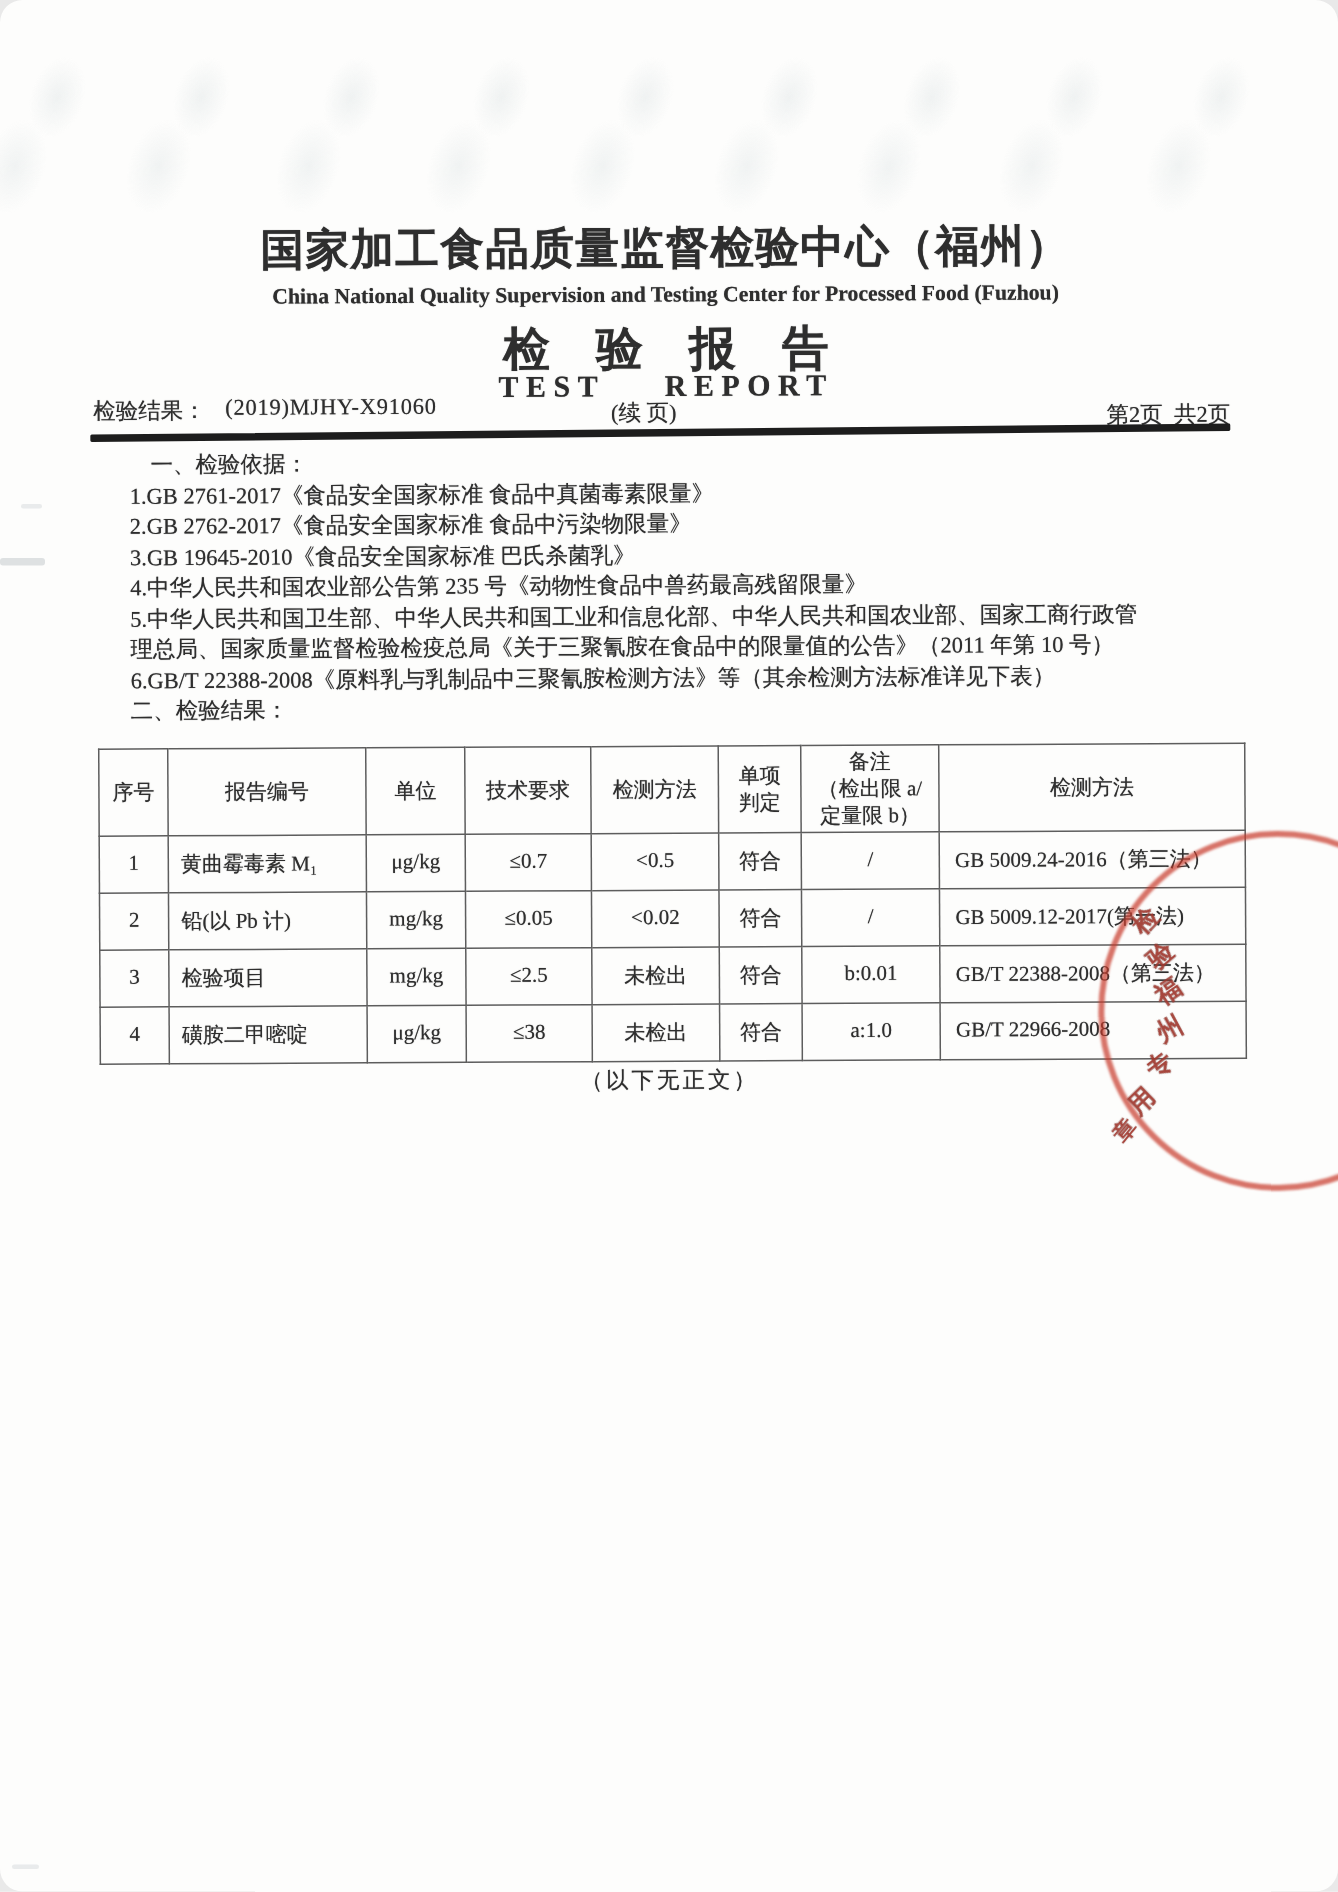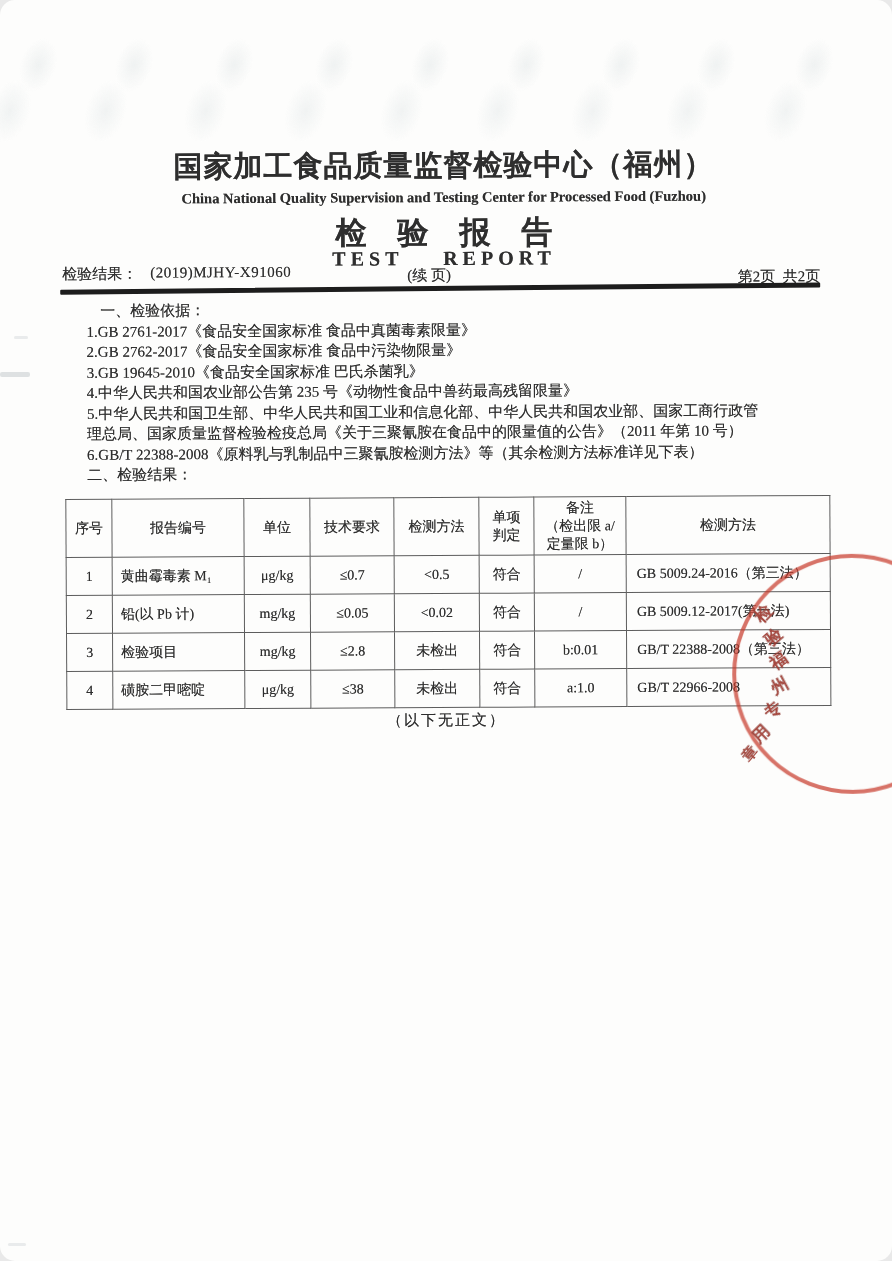--- a/index.html
+++ b/index.html
@@ -150,21 +150,21 @@
           <td>≤0.05</td>
           <td>&lt;0.02</td>
           <td>符合</td>
           <td>/</td>
           <td class="method">GB 5009.12-2017(第一法)</td>
         </tr>
         <tr>
           <td>3</td>
           <td class="left">检验项目</td>
           <td>mg/kg</td>
-          <td>≤2.8</td>
+          <td>≤2.5</td>
           <td>未检出</td>
           <td>符合</td>
           <td>b:0.01</td>
           <td class="method">GB/T 22388-2008（第三法）</td>
         </tr>
         <tr>
           <td>4</td>
           <td class="left">磺胺二甲嘧啶</td>
           <td>μg/kg</td>
           <td>≤38</td>

